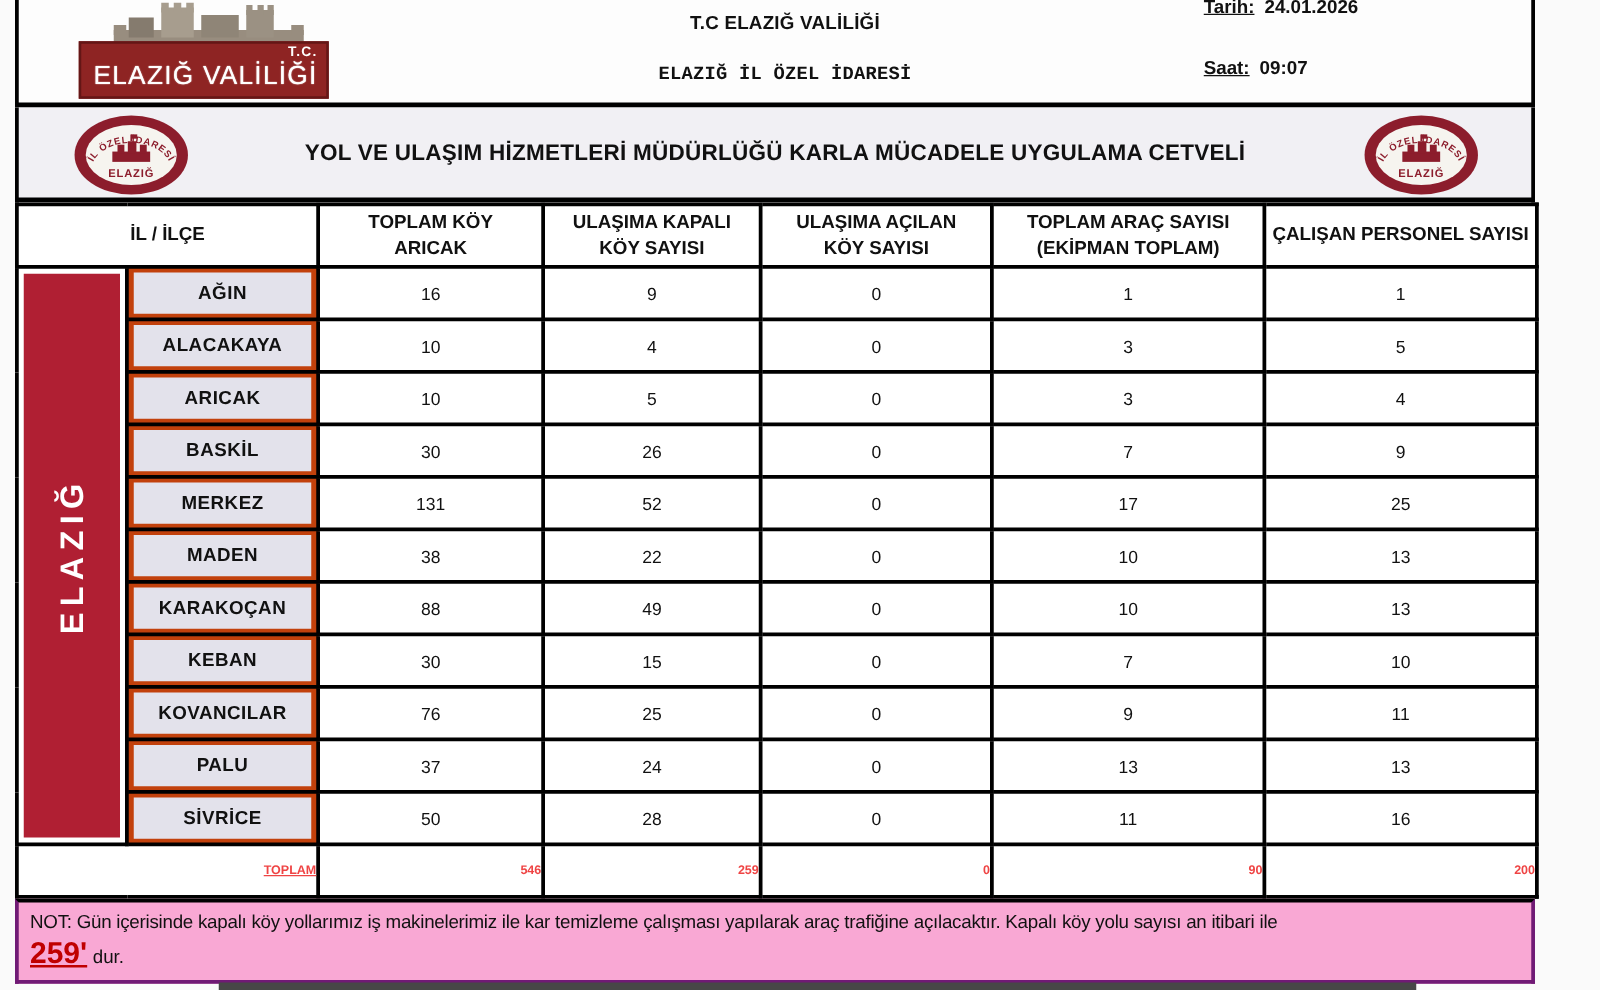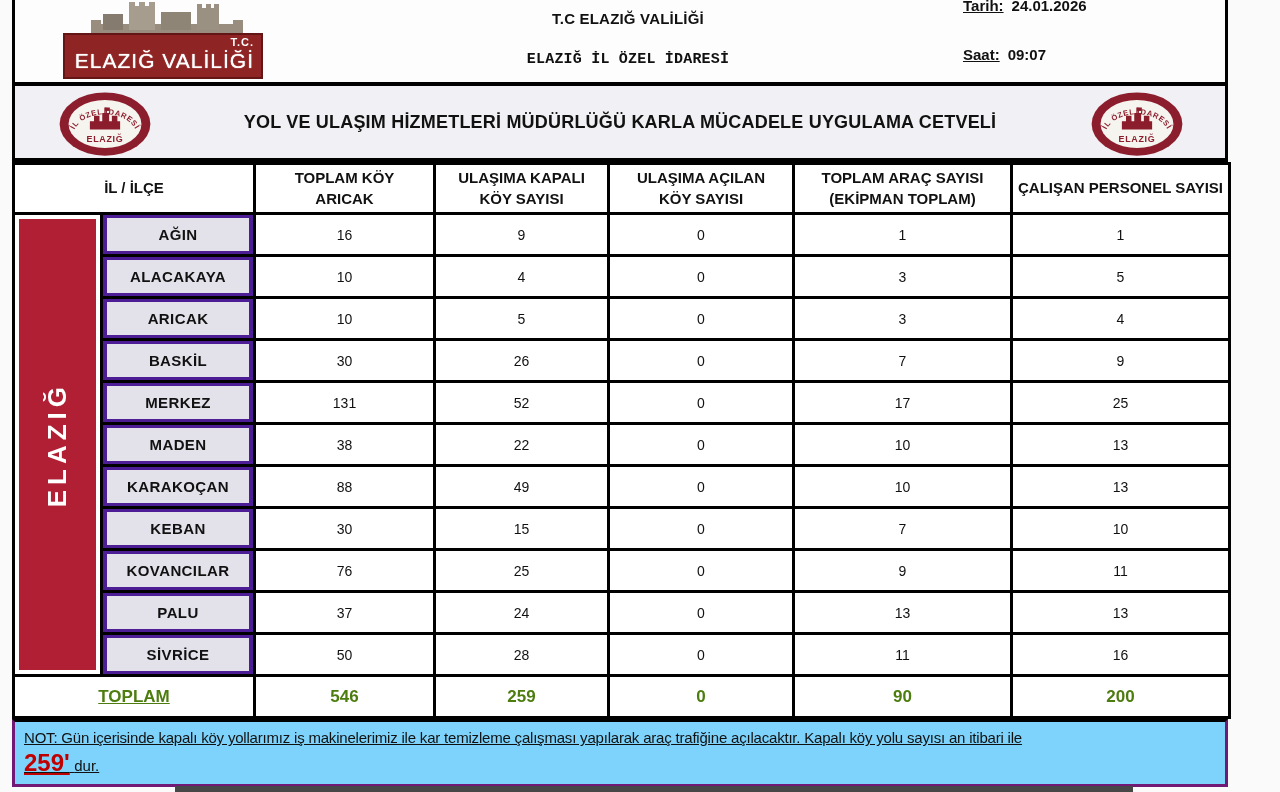--- a/index.html
+++ b/index.html
@@ -46,41 +46,41 @@
   .seal-left { left:40px; } .seal-right { right:38px; }
 
   
   table.main {
     width:1216px; table-layout:fixed; border-collapse:collapse; background:#fff;
   }
   table.main td { border:3px solid #000; text-align:center; vertical-align:middle; }
   tr.head td { height:50px; font-size:15px; font-weight:bold; line-height:1.35; background:#fff; }
   tr.body td { height:40px; }
   td.num { font-size:14px; }
-  td.name-cell { padding:3px 4px; background:#4c1d95; }
+  td.name-cell { padding:3px 4px; background:#c2410c; }
   .name-fill {
     height:33px; background:#e3e2eb; display:flex; align-items:center; justify-content:center;
     font-size:15px; font-weight:bold; letter-spacing:.4px;
   }
   td.province-cell { padding:4px; background:#fff; }
   .province-fill {
     min-height:430px; height:100%; background:#b01f33;
     display:flex; align-items:center; justify-content:center;
   }
   .vtext {
     writing-mode:vertical-rl; transform:rotate(180deg);
     color:#fff; font-size:26px; font-weight:bold; letter-spacing:5px;
   }
-  tr.total td { height:42px; color:#4d7c0f; font-weight:bold; font-size:17px; }
+  tr.total td { height:42px; color:#ef4444; font-weight:bold; font-size:10px;text-align:right; }
   tr.total td.tlabel span { text-decoration:underline; }
 
   
   .notebox {
-    border:3px solid #701a75; border-top:3px solid #000; background:#7dd3fc;
-    padding:5px 9px 7px 9px; min-height:64px;text-decoration:underline;
+    border:3px solid #701a75; border-top:3px solid #000; background:#f9a8d4;
+    padding:5px 9px 7px 9px; min-height:64px;
   }
   .note-line1 { font-size:15px; letter-spacing:-0.2px; line-height:1.45; }
   .note-hl { color:#c00000; font-weight:bold; font-size:24px; text-decoration:underline; }
   .note-suffix { font-size:15px; }
 
   
   .bottom-strip { position:absolute; left:175px; top:786px; width:958px; height:6px; background:#474747; }
 </style>
 </head>
 <body>

